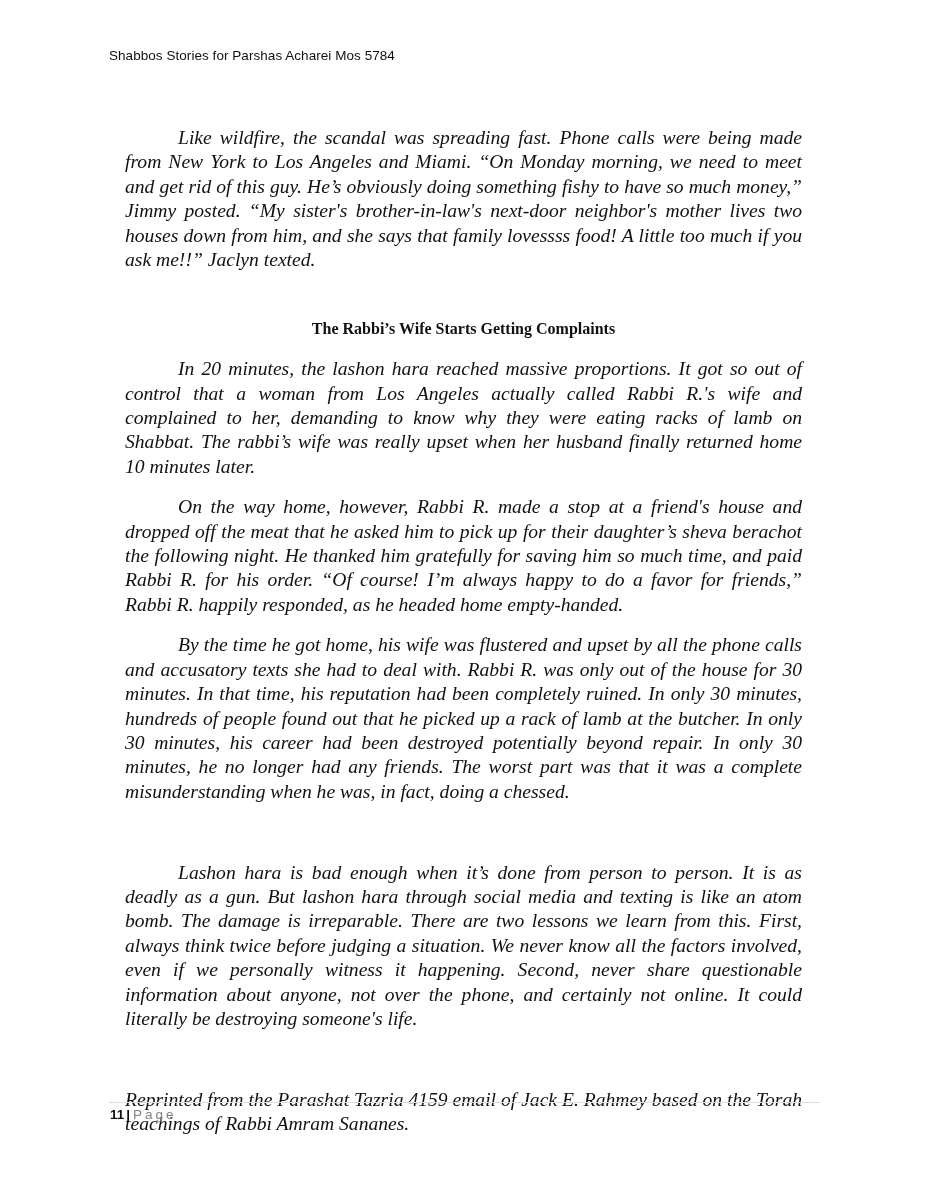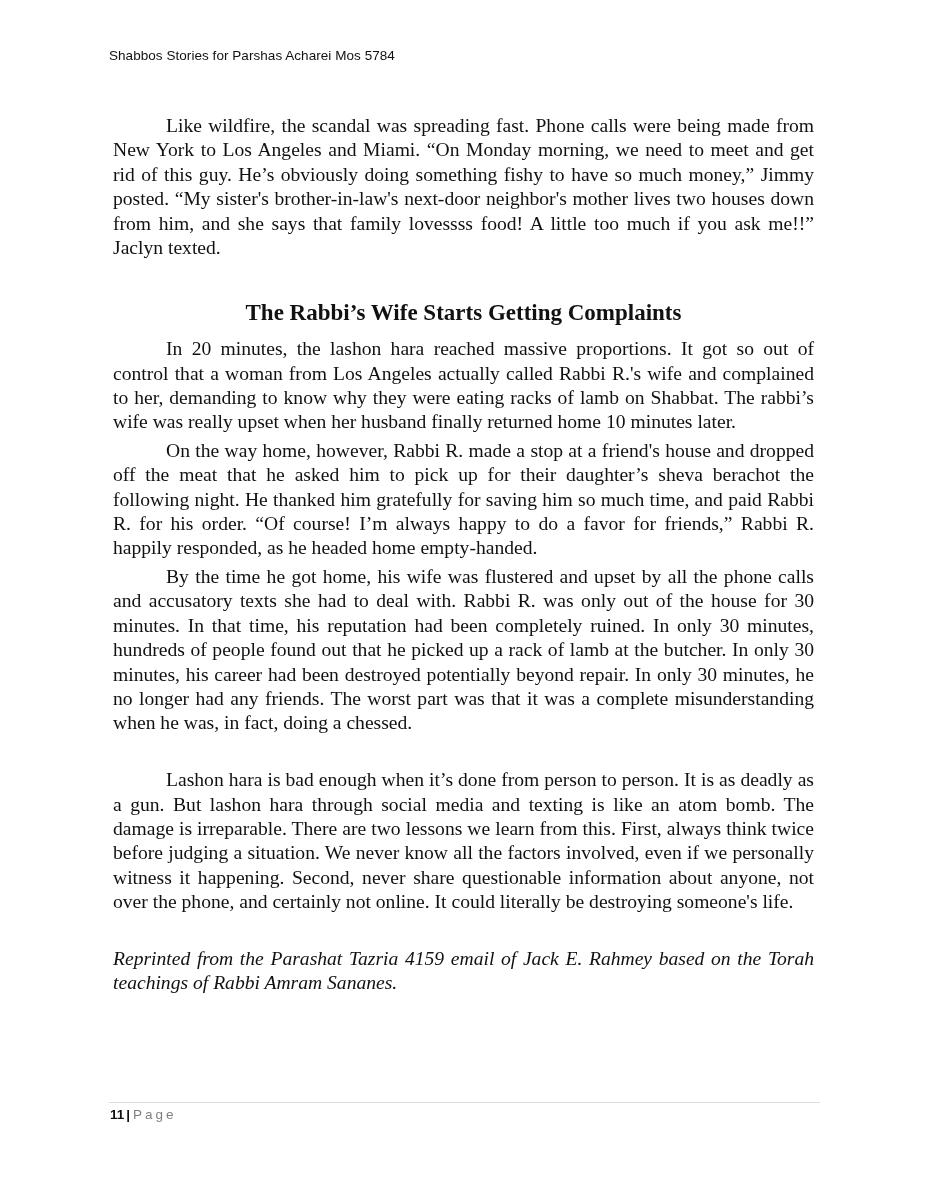--- a/index.html
+++ b/index.html
@@ -28,26 +28,27 @@
       left: 109px;
       top: 110px;
       width: 709px;
       font-family: "Liberation Serif", serif;
       font-size: 19.6px;
       line-height: 24.4px;
       text-align: justify;
       color: #111;
     }
     .content p {
-      margin: 4px;
+      margin: 16px;
       text-indent: 53px;
+      font-style: italic;
     }
     .content h2 {
-      margin: 12px;
-      font-size: 23px;
+      margin: 4px;
+      font-size: 16px;
       line-height: 24.4px;
       font-weight: bold;
       text-align: center;
     }
     .gap {
       height: 24.4px;
     }
     .credit {
       font-style: italic;
       text-indent: 0 !important;

